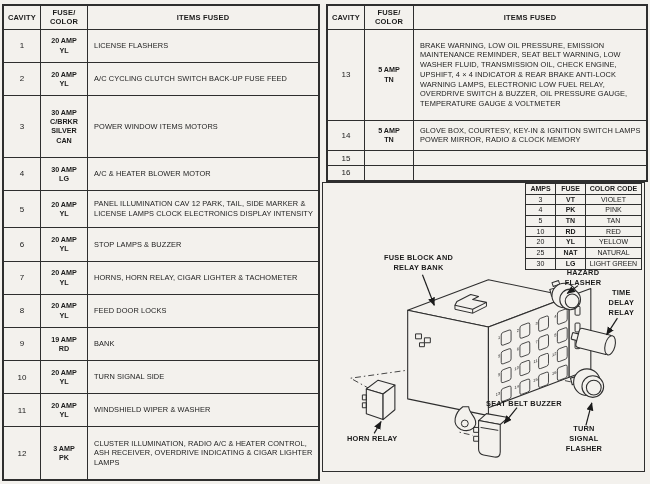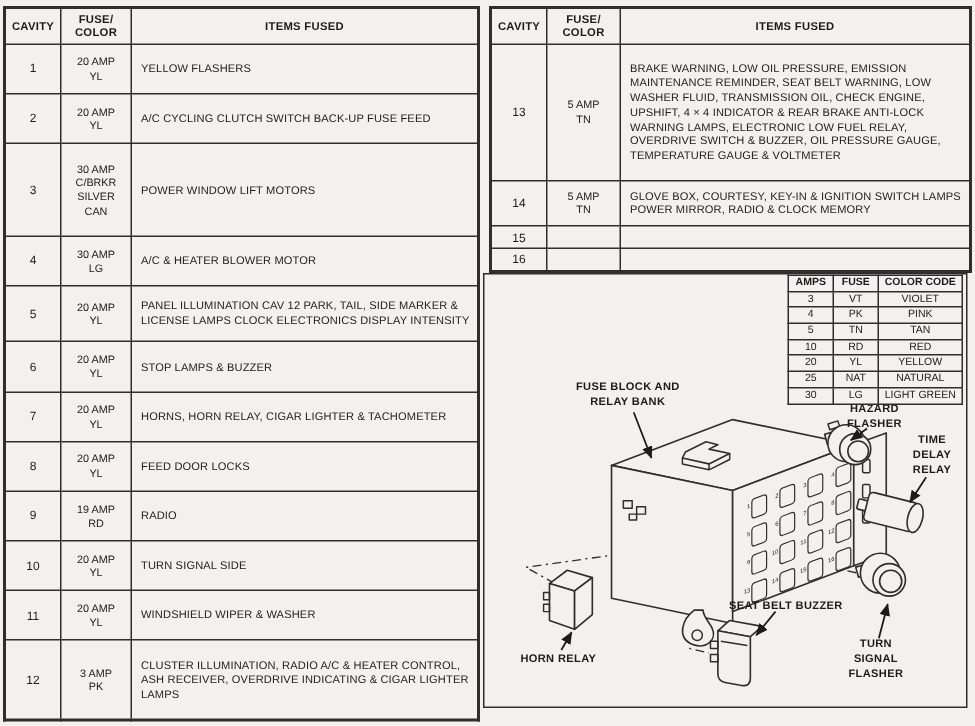--- a/index.html
+++ b/index.html
@@ -4,21 +4,21 @@
 <style>
   html,body{margin:0;padding:0;background:#e9e7e3;}
   .page{position:relative;width:650px;height:484px;background:#f3f1ed;
         font-family:"Liberation Sans",sans-serif;color:#1b1b1b;overflow:hidden;}
   table.fuse-table{position:absolute;border-collapse:collapse;table-layout:fixed;
         border:2px solid #2e2e2e;background:#f3f1ed;}
   .fuse-table th,.fuse-table td{border:1.2px solid #2e2e2e;vertical-align:middle;}
   .fuse-table th{font-size:7.5px;font-weight:bold;text-align:center;
         white-space:pre-line;line-height:1.25;letter-spacing:.2px;padding:2px 1px;}
   td.col-cavity{font-size:8px;text-align:center;}
-  td.col-fuse{font-size:7.2px;text-align:center;white-space:pre-line;line-height:1.3;}
+  td.col-fuse{font-size:7.2px;text-align:center;white-space:pre-line;line-height:1.3;font-weight:bold;}
   td.col-items{font-size:7.4px;text-align:left;padding:2px 4px 2px 6px;line-height:1.32;letter-spacing:.1px;}
   #left-table{left:2px;top:4px;width:318px;height:477px;}
   #right-table{left:326px;top:4px;width:322px;height:178px;}
   #left-table .col-cavity,#right-table .col-cavity{width:34px;}
   #left-table .col-fuse{width:44px;} #right-table .col-fuse{width:46px;}
   .diagram-box{position:absolute;left:322px;top:182px;width:323px;height:290px;
         border:1.5px solid #2e2e2e;box-sizing:border-box;}
   table.code-table{position:absolute;right:2px;top:0;width:117px;border-collapse:collapse;
         border:1.6px solid #2e2e2e;background:#f3f1ed;}
   .code-table th,.code-table td{border:1px solid #2e2e2e;font-size:7px;text-align:center;
@@ -46,35 +46,35 @@
         <th class="col-fuse">FUSE/
 COLOR</th>
         <th>ITEMS FUSED</th>
       </tr>
     </thead>
     <tbody>
         <tr>
           <td class="col-cavity">1</td>
           <td class="col-fuse">20 AMP
 YL</td>
-          <td class="col-items">YELLOW FLASHERS</td>
+          <td class="col-items">LICENSE FLASHERS</td>
         </tr>
         <tr>
           <td class="col-cavity">2</td>
           <td class="col-fuse">20 AMP
 YL</td>
           <td class="col-items">A/C CYCLING CLUTCH SWITCH BACK-UP FUSE FEED</td>
         </tr>
         <tr>
           <td class="col-cavity">3</td>
           <td class="col-fuse">30 AMP
 C/BRKR
 SILVER
 CAN</td>
-          <td class="col-items">POWER WINDOW LIFT MOTORS</td>
+          <td class="col-items">POWER WINDOW ITEMS MOTORS</td>
         </tr>
         <tr>
           <td class="col-cavity">4</td>
           <td class="col-fuse">30 AMP
 LG</td>
           <td class="col-items">A/C &amp; HEATER BLOWER MOTOR</td>
         </tr>
         <tr>
           <td class="col-cavity">5</td>
           <td class="col-fuse">20 AMP
@@ -96,21 +96,21 @@
         <tr>
           <td class="col-cavity">8</td>
           <td class="col-fuse">20 AMP
 YL</td>
           <td class="col-items">FEED DOOR LOCKS</td>
         </tr>
         <tr>
           <td class="col-cavity">9</td>
           <td class="col-fuse">19 AMP
 RD</td>
-          <td class="col-items">RADIO</td>
+          <td class="col-items">BANK</td>
         </tr>
         <tr>
           <td class="col-cavity">10</td>
           <td class="col-fuse">20 AMP
 YL</td>
           <td class="col-items">TURN SIGNAL SIDE</td>
         </tr>
         <tr>
           <td class="col-cavity">11</td>
           <td class="col-fuse">20 AMP

